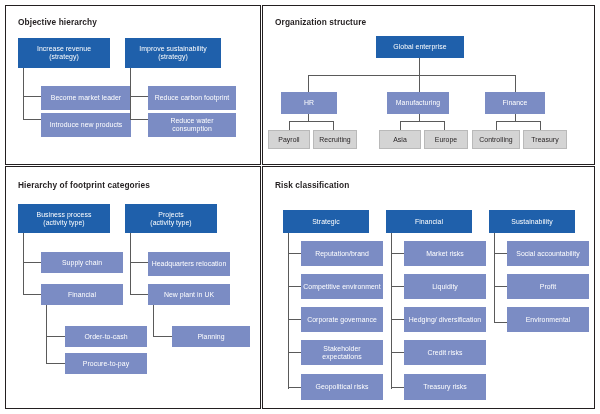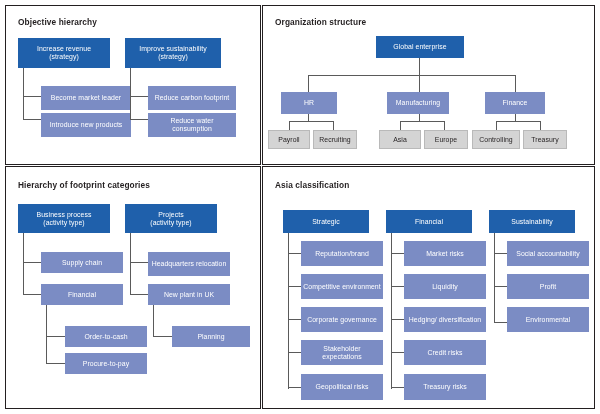--- a/index.html
+++ b/index.html
@@ -117,21 +117,21 @@
     <div class="node mid" style="left:142px;top:85px;width:82px;height:24px;">Headquarters relocation</div>
     <div class="node mid" style="left:142px;top:117px;width:82px;height:21px;">New plant in UK</div>
 
     <div class="conn vline" style="left:147px;top:138px;height:32px;"></div>
     <div class="conn hline" style="left:147px;top:169px;width:19px;"></div>
     <div class="node mid" style="left:166px;top:159px;width:78px;height:21px;">Planning</div>
   </div>
 
   <div class="panel" style="left:262px;top:166px;width:333px;height:243px;">
 
-    <div class="panel-title" style="left:12px;top:13px;">Asia classification</div>
+    <div class="panel-title" style="left:12px;top:13px;">Risk classification</div>
 
     <div class="node dark" style="left:20px;top:43px;width:86px;height:23px;">Strategic</div>
     <div class="conn vline" style="left:25px;top:66px;height:156px;"></div>
     <div class="conn hline" style="left:25px;top:86px;width:13px;"></div>
     <div class="conn hline" style="left:25px;top:119px;width:13px;"></div>
     <div class="conn hline" style="left:25px;top:152px;width:13px;"></div>
     <div class="conn hline" style="left:25px;top:185px;width:13px;"></div>
     <div class="conn hline" style="left:25px;top:220px;width:13px;"></div>
 
     <div class="node mid" style="left:38px;top:74px;width:82px;height:25px;">Reputation/brand</div>

